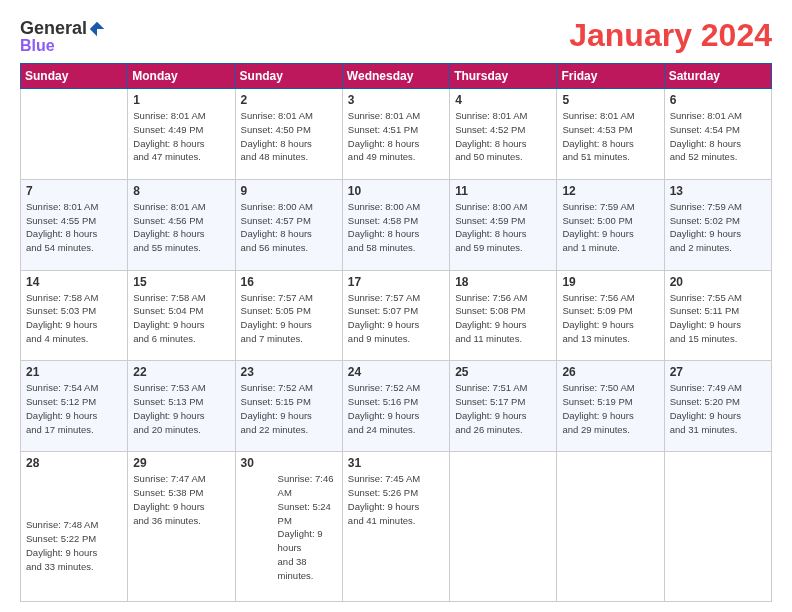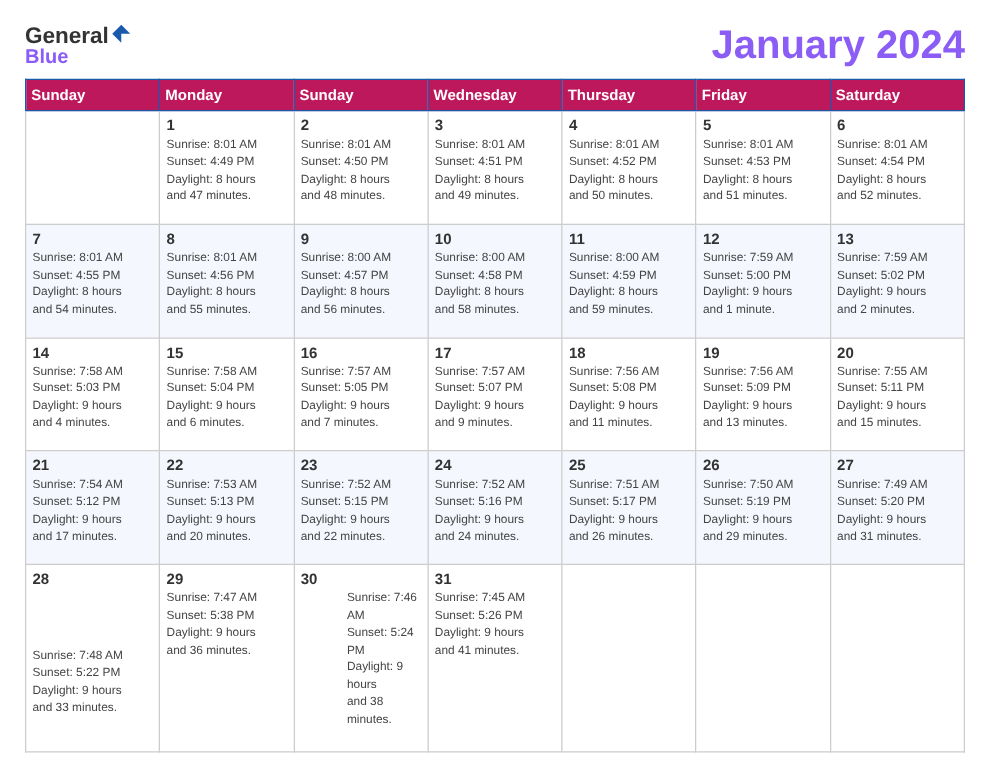--- a/index.html
+++ b/index.html
@@ -23,38 +23,39 @@
       align-items: flex-start;
       margin-bottom: 8px;
     }
     .logo {
       display: flex;
       flex-direction: column;
       align-items: flex-start;
     }
     .logo-text {
       display: flex;
+      align-items: center;
       font-size: 18px;
       font-weight: bold;
       color: #333;
     }
     .logo-general { color: #333; }
     .logo-blue { color: #1a5aab; }
     .logo-icon {
       width: 18px;
       height: 18px;
       margin-left: 1px;
     }
     .title-block {
       text-align: right;
     }
     .month-title {
       font-size: 32px;
       font-weight: bold;
-      color: #8b5cf6;
+      color: #ef4444;
       line-height: 1.1;
     }
     .subtitle {
       font-size: 14px;
       color: #333;
       margin-top: 2px;
     }
     .calendar {
       flex: 1;
       border: 1px solid #ccc;

